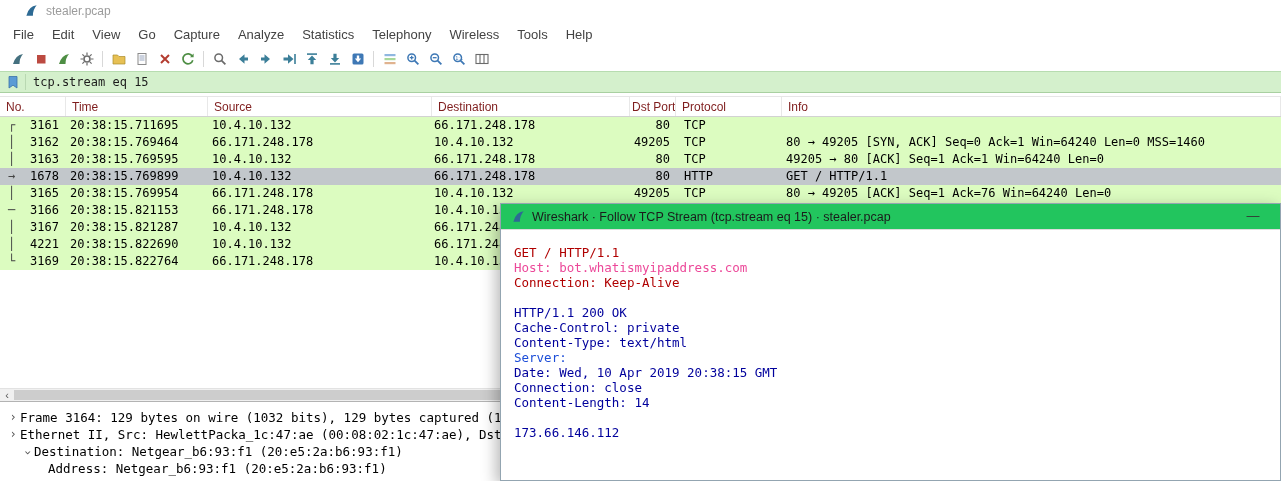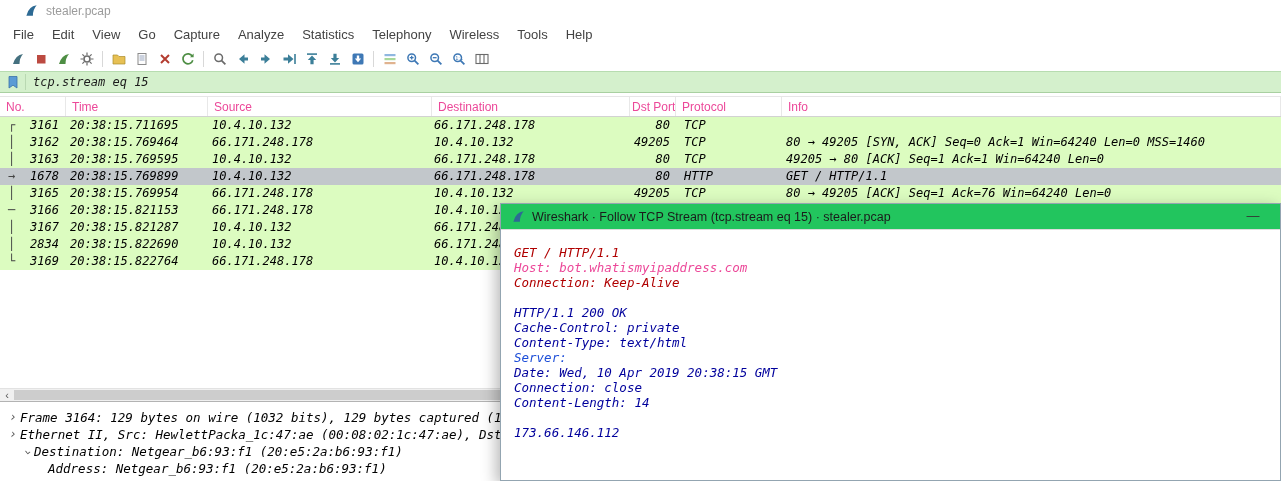--- a/index.html
+++ b/index.html
@@ -1,18 +1,18 @@
 <!DOCTYPE html>
 <html><head>
 <meta charset="utf-8">
 <style>
   * { box-sizing: border-box; margin: 0; padding: 0; }
   html,body { width:1281px; height:481px; }
   body { position:relative; overflow:hidden; background:#fff; font-family:"Liberation Sans",sans-serif; }
-  .mono { font-family:"DejaVu Sans Mono","Liberation Mono",monospace;font-style:italic; }
+  .mono { font-family:"DejaVu Sans Mono","Liberation Mono",monospace; }
 
   
   #titlebar { position:absolute; top:0; left:16px; right:0; height:22px; background:#fff; }
   #app-icon { position:absolute; left:8px; top:3px; }
   #title-text { position:absolute; left:30px; top:4px; font-size:12px; color:#9b9b9b; }
 
   
   #menubar { position:absolute; top:22px; left:0; right:0; height:24px; background:#fff; display:flex; align-items:center; padding-left:4px; }
   .menu-item { padding:3px 9px; font-size:13px; color:#434343; }
 
@@ -22,21 +22,21 @@
   .tb svg { width:16px; height:16px; }
   .tbsep { width:1px; height:16px; background:#d8d8d8; margin:0 4px; }
 
   
   #filterbar { position:absolute; top:71px; left:0; right:0; height:22px; background:#d4f0cc; border-top:1px solid #b7dcb0; border-bottom:1px solid #a8cf a0; border-bottom:1px solid #a9d0a1; display:flex; align-items:center; }
   #filter-bookmark { margin:0 5px 0 6px; display:flex; align-items:center; }
   #filter-sep { width:1px; height:16px; background:#b9d8b2; margin-right:7px; }
   #filter-value { font-size:12px; color:#1c1c1c; }
 
   
-  #colhdr { position:absolute; top:96px; left:0; right:0; height:21px; background:#fff; border-top:1px solid #e6e6e6; border-bottom:1px solid #d2d2d2; display:flex; font-size:12px; color:#ec4899; }
+  #colhdr { position:absolute; top:96px; left:0; right:0; height:21px; background:#fff; border-top:1px solid #e6e6e6; border-bottom:1px solid #d2d2d2; display:flex; font-size:12px; color:#7f1d1d; }
   .hc { border-right:1px solid #e8e8e8; padding:3px 0 0 6px; overflow:hidden; white-space:nowrap; }
   .h-no{width:66px;} .h-time{width:142px;} .h-src{width:224px;} .h-dst{width:198px;}
   .h-port{width:46px; padding-left:2px;} .h-proto{width:106px;} .h-info{flex:1;}
 
   
   #plist { position:absolute; top:117px; left:0; right:0; height:271px; background:#fff; font-size:12px; }
   .prow { display:flex; height:17px; line-height:17px; background:#dcfcc0; color:#000; }
   .prow.sel { background:#c2c7cb; }
   .c { overflow:hidden; white-space:pre; }
   .c-gutter{ width:26px; padding-left:8px; color:#444; }
@@ -303,21 +303,21 @@
       <span class="c c-no">3167</span>
       <span class="c c-time">20:38:15.821287</span>
       <span class="c c-src">10.4.10.132</span>
       <span class="c c-dst">66.171.248.178</span>
       <span class="c c-port"></span>
       <span class="c c-proto"></span>
       <span class="c c-info"></span>
     </div>
     <div class="prow">
       <span class="c c-gutter">│</span>
-      <span class="c c-no">2834</span>
+      <span class="c c-no">4221</span>
       <span class="c c-time">20:38:15.822690</span>
       <span class="c c-src">10.4.10.132</span>
       <span class="c c-dst">66.171.248.178</span>
       <span class="c c-port"></span>
       <span class="c c-proto"></span>
       <span class="c c-info"></span>
     </div>
     <div class="prow">
       <span class="c c-gutter">└</span>
       <span class="c c-no">3169</span>

